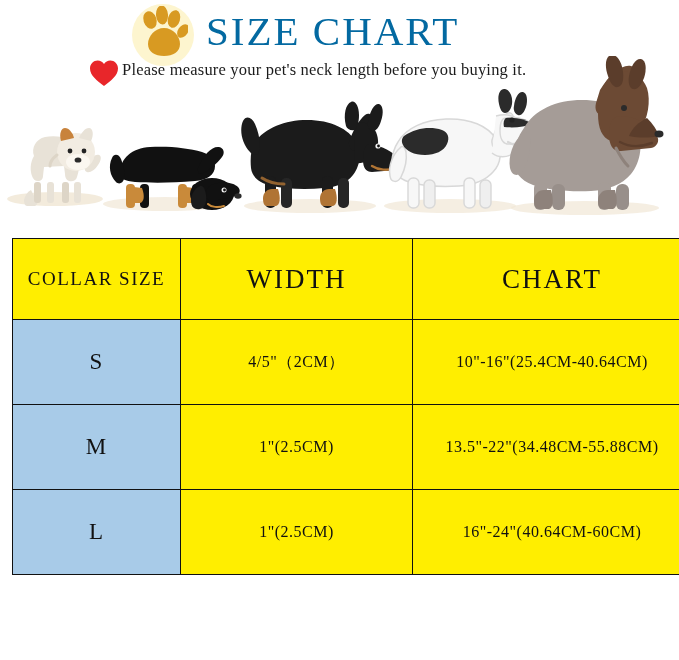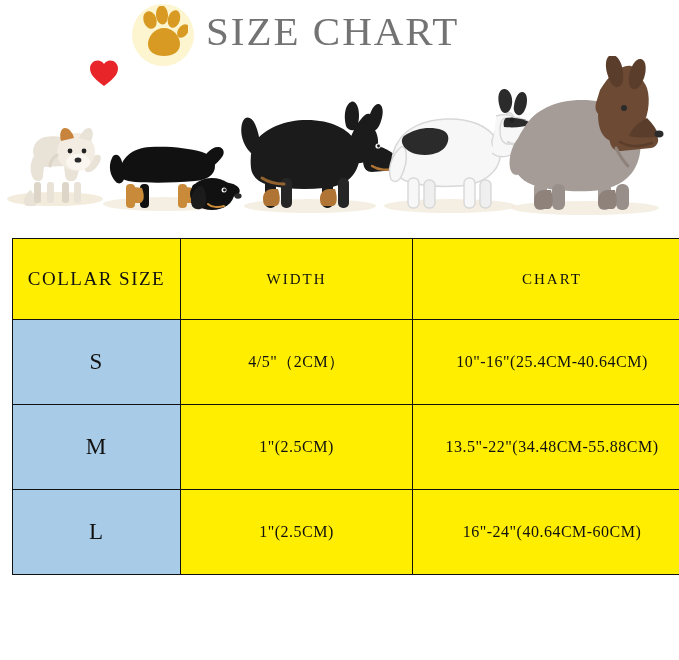--- a/index.html
+++ b/index.html
@@ -36,21 +36,21 @@
     top: 6px;
     width: 48px;
     height: 54px;
   }
   .title {
     position: absolute;
     left: 206px;
     top: 7px;
     font-size: 41px;
     letter-spacing: 2px;
-    color: #737373;
+    color: #0369a1;
     font-family: "Liberation Serif", serif;
     font-weight: 400;
   }
   .heart-svg {
     position: absolute;
     left: 88px;
     top: 58px;
     width: 32px;
     height: 30px;
   }
@@ -89,21 +89,21 @@
     font-family: "Liberation Serif", serif;
     color: #111111;
   }
   .col-size  { width: 168px; }
   .col-width { width: 232px; }
   .col-len   { width: 279px; }
 
   .head-row td {
     height: 78px;
     background: #ffee00;
-    font-size: 15px;
+    font-size: 27px;
     letter-spacing: 2px;
   }
   .head-row td.head-size {
     font-size: 19px;
     letter-spacing: 1.5px;
   }
 
   .body-row td {
     height: 82px;
     background: #ffee00;
@@ -125,20 +125,21 @@
     <ellipse cx="10" cy="14" rx="6.5" ry="9" fill="#d89a22" transform="rotate(-18 10 14)"></ellipse>
     <ellipse cx="22" cy="9" rx="6" ry="9.5" fill="#d89a22" transform="rotate(-4 22 9)"></ellipse>
     <ellipse cx="34" cy="13" rx="6" ry="9" fill="#d89a22" transform="rotate(16 34 13)"></ellipse>
     <ellipse cx="43" cy="25" rx="5" ry="7.5" fill="#d89a22" transform="rotate(34 43 25)"></ellipse>
     <path d="M24 22c9 0 16 8 16 16 0 8-7 12-16 12S8 46 8 38c0-8 7-16 16-16z" fill="#d89a22"></path>
   </svg>
   <div class="title">SIZE CHART</div>
   <svg class="heart-svg" viewBox="0 0 32 30">
     <path d="M16 28C9 22.5 2 17.5 2 10.5 2 5.8 5.6 2.5 9.7 2.5c2.6 0 4.9 1.3 6.3 3.4 1.4-2.1 3.7-3.4 6.3-3.4 4.1 0 7.7 3.3 7.7 8 0 7-7 12-14 17.5z" fill="#e8262a"></path>
   </svg>
+  <div class="subtitle">Please measure your pet's neck length before you buying it.</div>
 </div>
 
 <div class="dogs">
   <svg viewBox="0 0 679 180" width="679" height="180">
 
     <g>
       <ellipse cx="55" cy="143" rx="48" ry="7" fill="#f1e7d6" opacity="0.85"></ellipse>
       <path d="M34 100c-3-8 2-17 11-19 5-1 11-1 17 0 10 2 16 9 17 18 1 8 0 16-2 22-1 4-5 5-8 4-3-1-4-4-4-7l-1-8-20 1-1 9c0 3-2 5-5 5s-5-2-6-5c-2-6-2-13 2-20z" fill="#e8e2d7"></path>
       <path d="M24 144c1-4 3-8 7-10l6 12c1 2-1 4-3 4h-7c-2 0-3-3-3-6z" fill="#e8e2d7"></path>
       <rect x="34" y="126" width="7" height="21" rx="3" fill="#ddd5c7"></rect>

